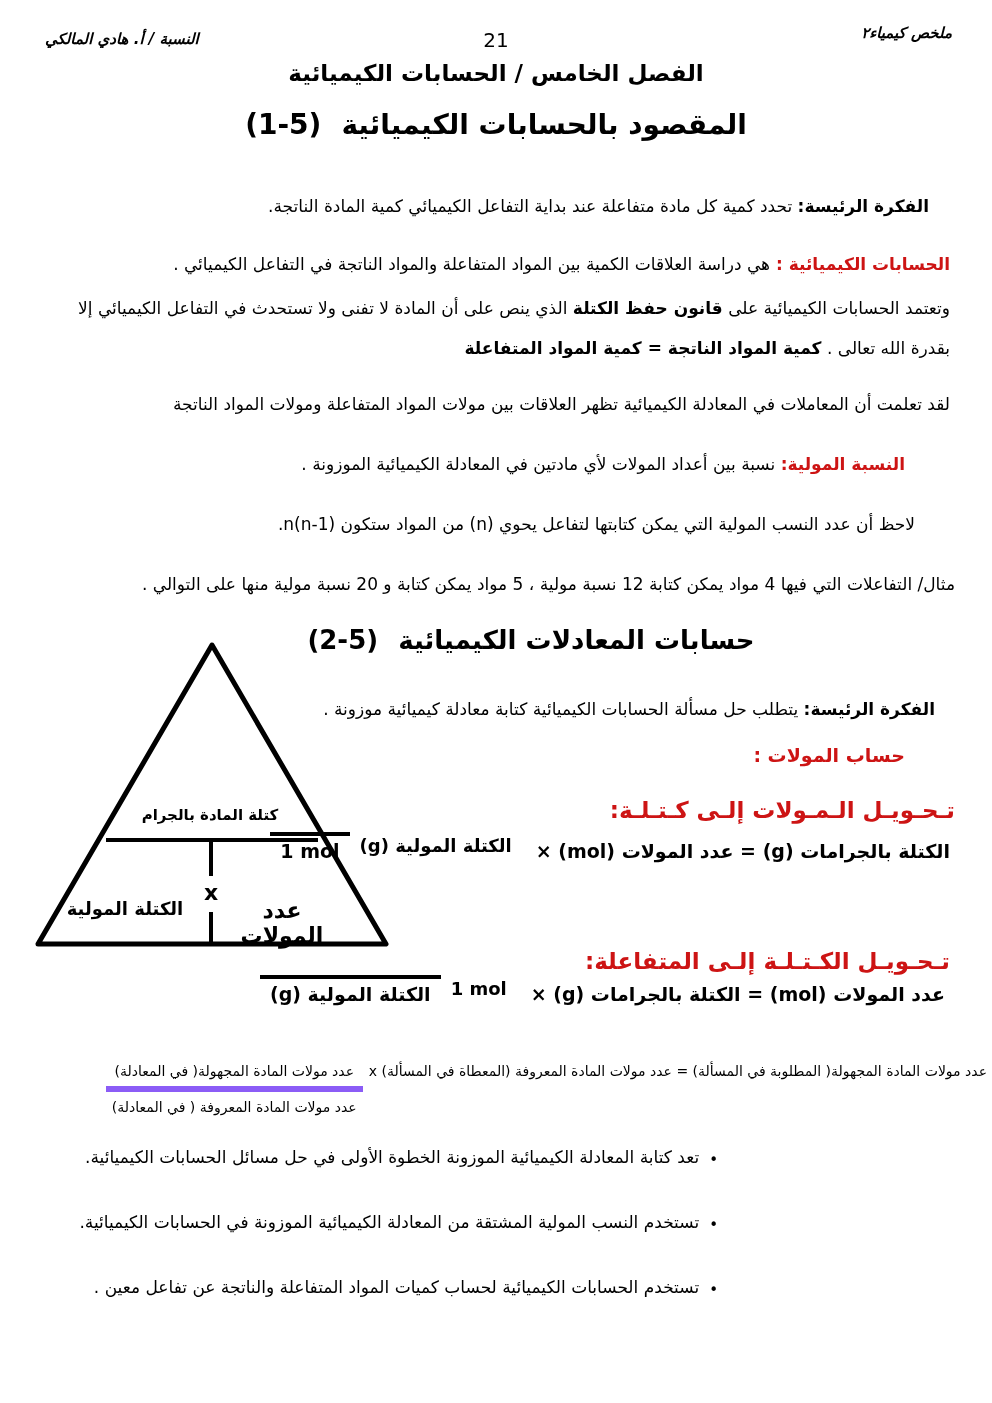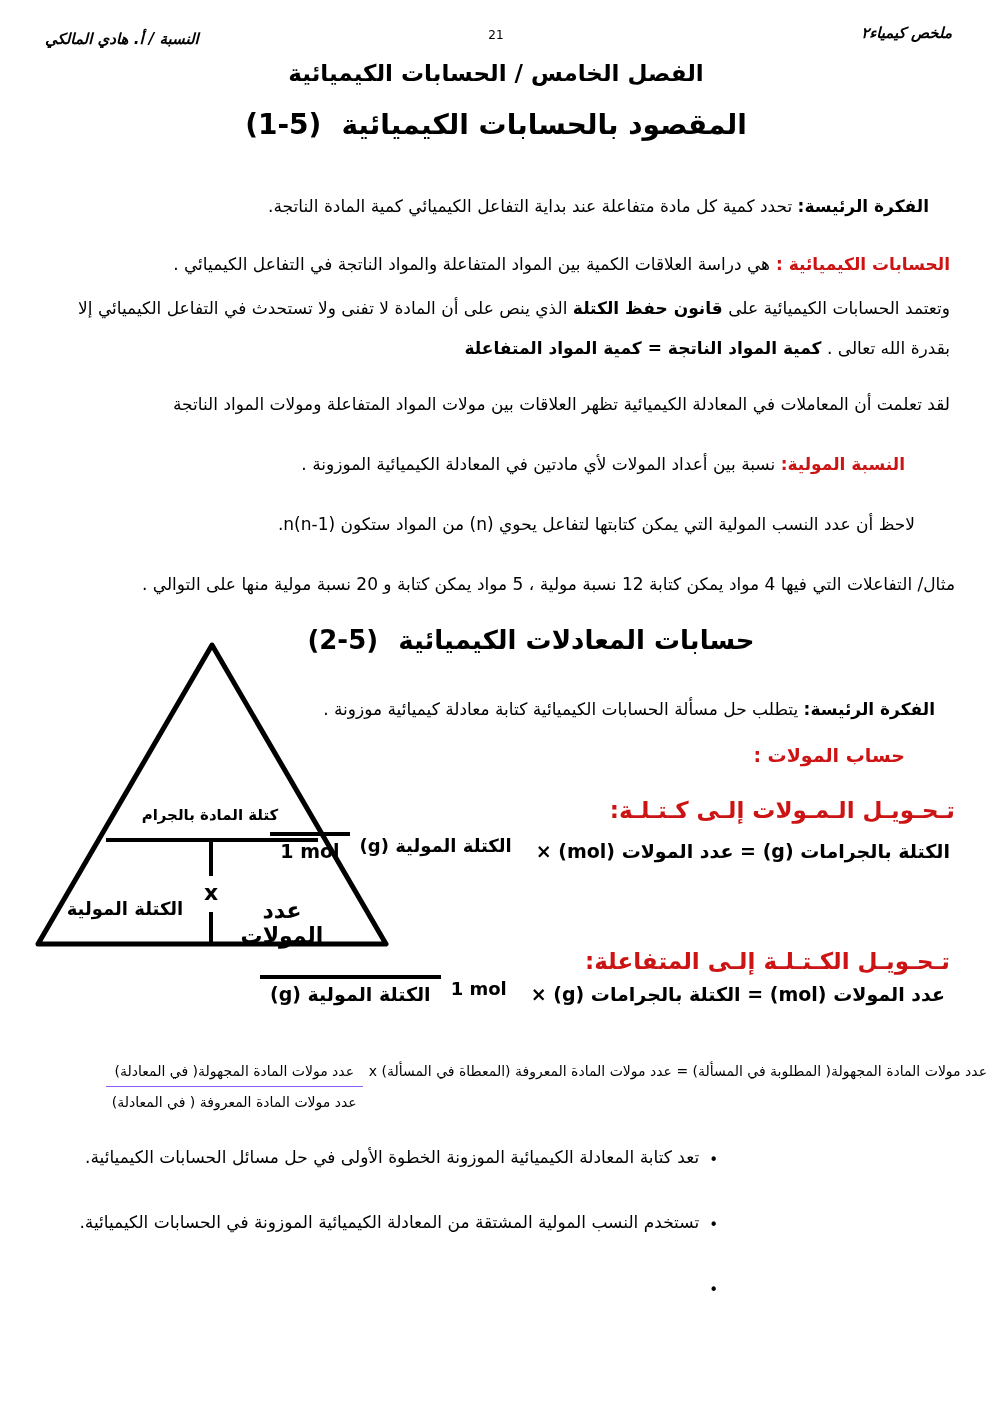--- a/index.html
+++ b/index.html
@@ -7,21 +7,21 @@
     width:992px;height:1403px;position:relative;background:#ffffff;
     font-family:"DejaVu Sans",sans-serif;color:#000;overflow:hidden;
   }
   .abs{position:absolute;}
   .rtl{direction:rtl;unicode-bidi:embed;}
   .nowrap{white-space:nowrap;}
   .red{color:#CD1414;}
   .b{font-weight:700;}
   
   .hdr-note{font-size:15px;font-style:italic;font-weight:600;}
-  .hdr-page{font-size:12px;}
+  .hdr-page{font-size:20px;}
   
   .doc-title{left:0;right:0;top:60px;text-align:center;font-size:23px;font-weight:700;}
   .sec-head{left:0;right:0;text-align:center;}
   .sec-head .row{display:inline-flex;direction:rtl;align-items:baseline;gap:20px;font-weight:700;}
   .h1size{font-size:28px;}
   .h2size{font-size:26px;}
   
   .para{font-size:17px;line-height:28px;text-align:right;}
   .para .lbl{font-weight:700;}
   .wrap2{line-height:40px;}
@@ -38,21 +38,21 @@
   .eq-row{display:flex;direction:rtl;align-items:flex-end;gap:14px;}
   .eq-text{font-size:19px;font-weight:700;white-space:nowrap;}
   .frac{display:flex;flex-direction:row;align-items:center;direction:rtl;}
   .frac .top{font-size:18px;font-weight:700;white-space:nowrap;padding:0 10px 4px 10px;}
   .frac .bot{font-size:19px;font-weight:700;white-space:nowrap;border-top:4px solid #000;padding:4px 10px 0 10px;align-self:stretch;text-align:center;}
   
   .ratio{display:flex;direction:rtl;align-items:flex-start;gap:6px;font-size:14px;}
   .ratio .main{white-space:nowrap;line-height:26px;}
   .ratio .rfrac{display:flex;flex-direction:column;align-items:center;}
   .ratio .rfrac .top{white-space:nowrap;line-height:26px;padding:0 4px 2px 4px;}
-  .ratio .rfrac .bot{white-space:nowrap;line-height:24px;border-top:1px solid #8b5cf6;padding:3px 6px 0 6px;align-self:stretch;text-align:center;}
+  .ratio .rfrac .bot{white-space:nowrap;line-height:24px;border-top:6px solid #8b5cf6;padding:3px 6px 0 6px;align-self:stretch;text-align:center;}
   
   .bullet{display:flex;direction:rtl;gap:10px;font-size:17px;align-items:flex-start;white-space:nowrap;}
   .bullet .dot{font-size:15px;line-height:26px;}
   svg{display:block;}
 </style>
 </head>
 <body>
 
 <div class="abs hdr-note rtl" style="right:40px;top:24px;text-align:right;">ملخص كيمياء٢</div>
 <div class="abs hdr-page" style="left:0;right:0;top:28px;text-align:center;">21</div>
@@ -144,13 +144,14 @@
 <div class="abs bullet" style="right:274px;top:1147px;">
   <span class="dot">•</span>
   <span class="rtl">تعد كتابة المعادلة الكيميائية الموزونة الخطوة الأولى في حل مسائل الحسابات الكيميائية.</span>
 </div>
 <div class="abs bullet" style="right:274px;top:1212px;">
   <span class="dot">•</span>
   <span class="rtl">تستخدم النسب المولية المشتقة من المعادلة الكيميائية الموزونة في الحسابات الكيميائية.</span>
 </div>
 <div class="abs bullet" style="right:274px;top:1277px;">
   <span class="dot">•</span>
+  <span class="rtl">تستخدم الحسابات الكيميائية لحساب كميات المواد المتفاعلة والناتجة عن تفاعل معين .</span>
 </div>
 
 </body></html>

